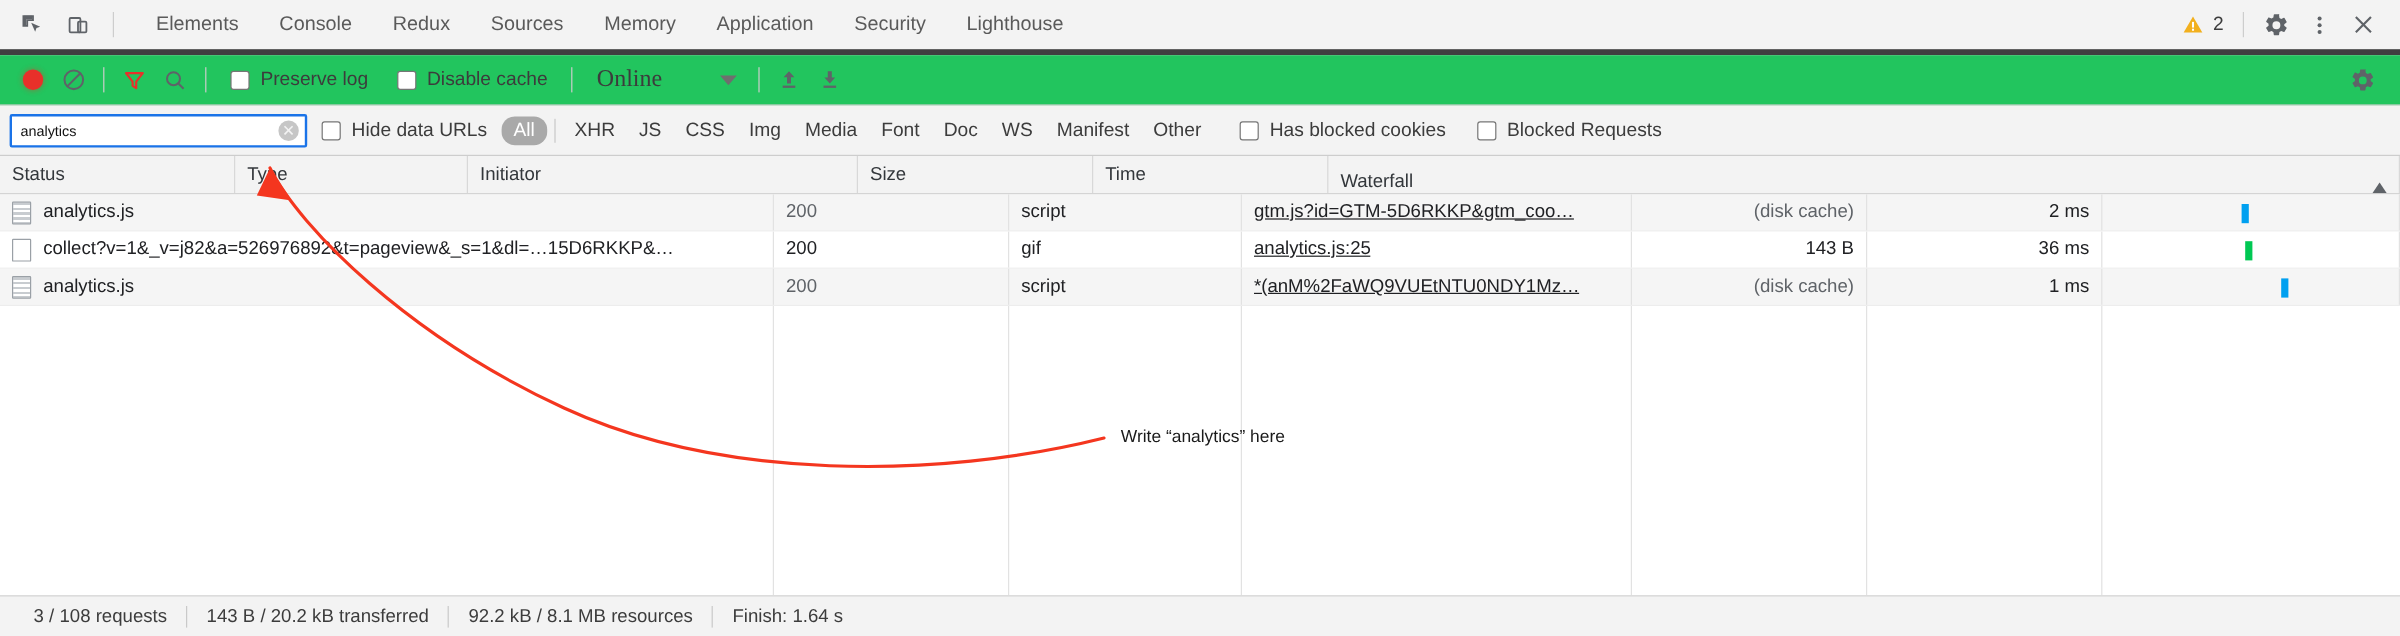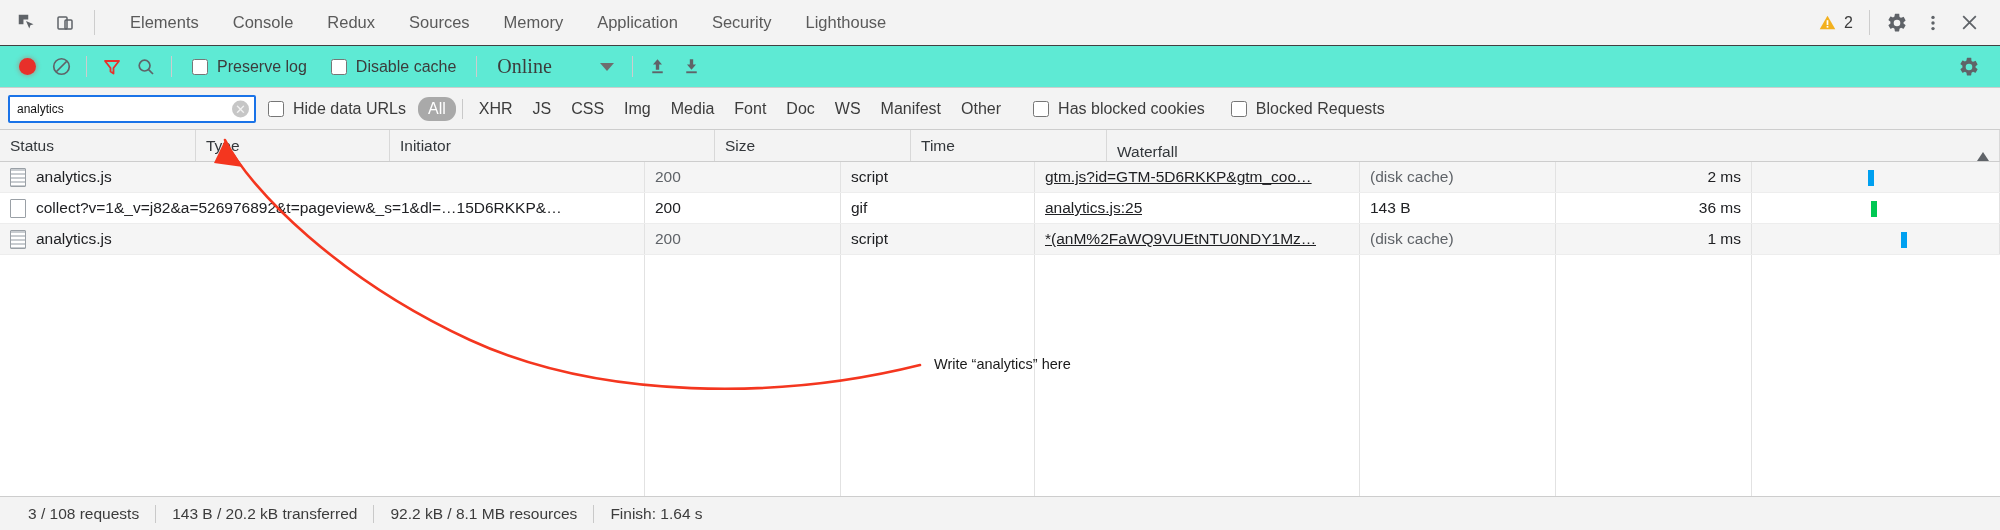--- a/index.html
+++ b/index.html
@@ -17,21 +17,21 @@
     background: #ffffff;
     display: flex;
     flex-direction: column;
   }
 
   
   .tabbar {
     height: 46px;
     min-height: 46px;
     background: #f3f3f3;
-    border-bottom: 1px solid #404040;
+    border-bottom: 5px solid #404040;
     display: flex;
     align-items: stretch;
     padding-left: 10px;
   }
   .tb-icons {
     display: flex;
     align-items: center;
     gap: 4px;
     padding-right: 10px;
   }
@@ -79,21 +79,21 @@
   .warn-group {
     display: flex; align-items: center; gap: 7px;
     padding: 0 6px;
     font-size: 16px; color: #3c3c3c;
   }
 
   
   .toolbar2 {
     height: 42px;
     min-height: 42px;
-    background: #5eead4;
+    background: #22c55e;
     border-bottom: 1px solid #cdcdcd;
     display: flex;
     align-items: center;
     padding-left: 10px;
   }
   .rec-dot {
     width: 17px; height: 17px;
     border-radius: 50%;
     background: #e8302a;
     box-shadow: 0 0 4px 1px rgba(232,48,42,0.35);
@@ -224,21 +224,21 @@
     align-items: center;
     padding: 0 10px;
     border-right: 1px solid #e2e2e2;
     white-space: nowrap;
     overflow: hidden;
   }
   .c-name   { width: 645px; flex: 0 0 645px; gap: 10px; }
   .c-status { width: 196px; flex: 0 0 196px; }
   .c-type   { width: 194px; flex: 0 0 194px; }
   .c-init   { width: 325px; flex: 0 0 325px; }
-  .c-size   { width: 196px; flex: 0 0 196px; justify-content: flex-start; }
+  .c-size   { width: 196px; flex: 0 0 196px; justify-content: flex-end; }
   .c-time   { width: 196px; flex: 0 0 196px; justify-content: flex-end; }
   .c-wf     { flex: 1 1 auto; position: relative; border-right: none; }
   .hdr .c-wf { justify-content: space-between; align-items: flex-end; }
 
   .fileicon {
     width: 16px; height: 19px;
     border: 1px solid #9aa0a6;
     background: #ffffff;
     flex: 0 0 auto;
     border-radius: 1px;

